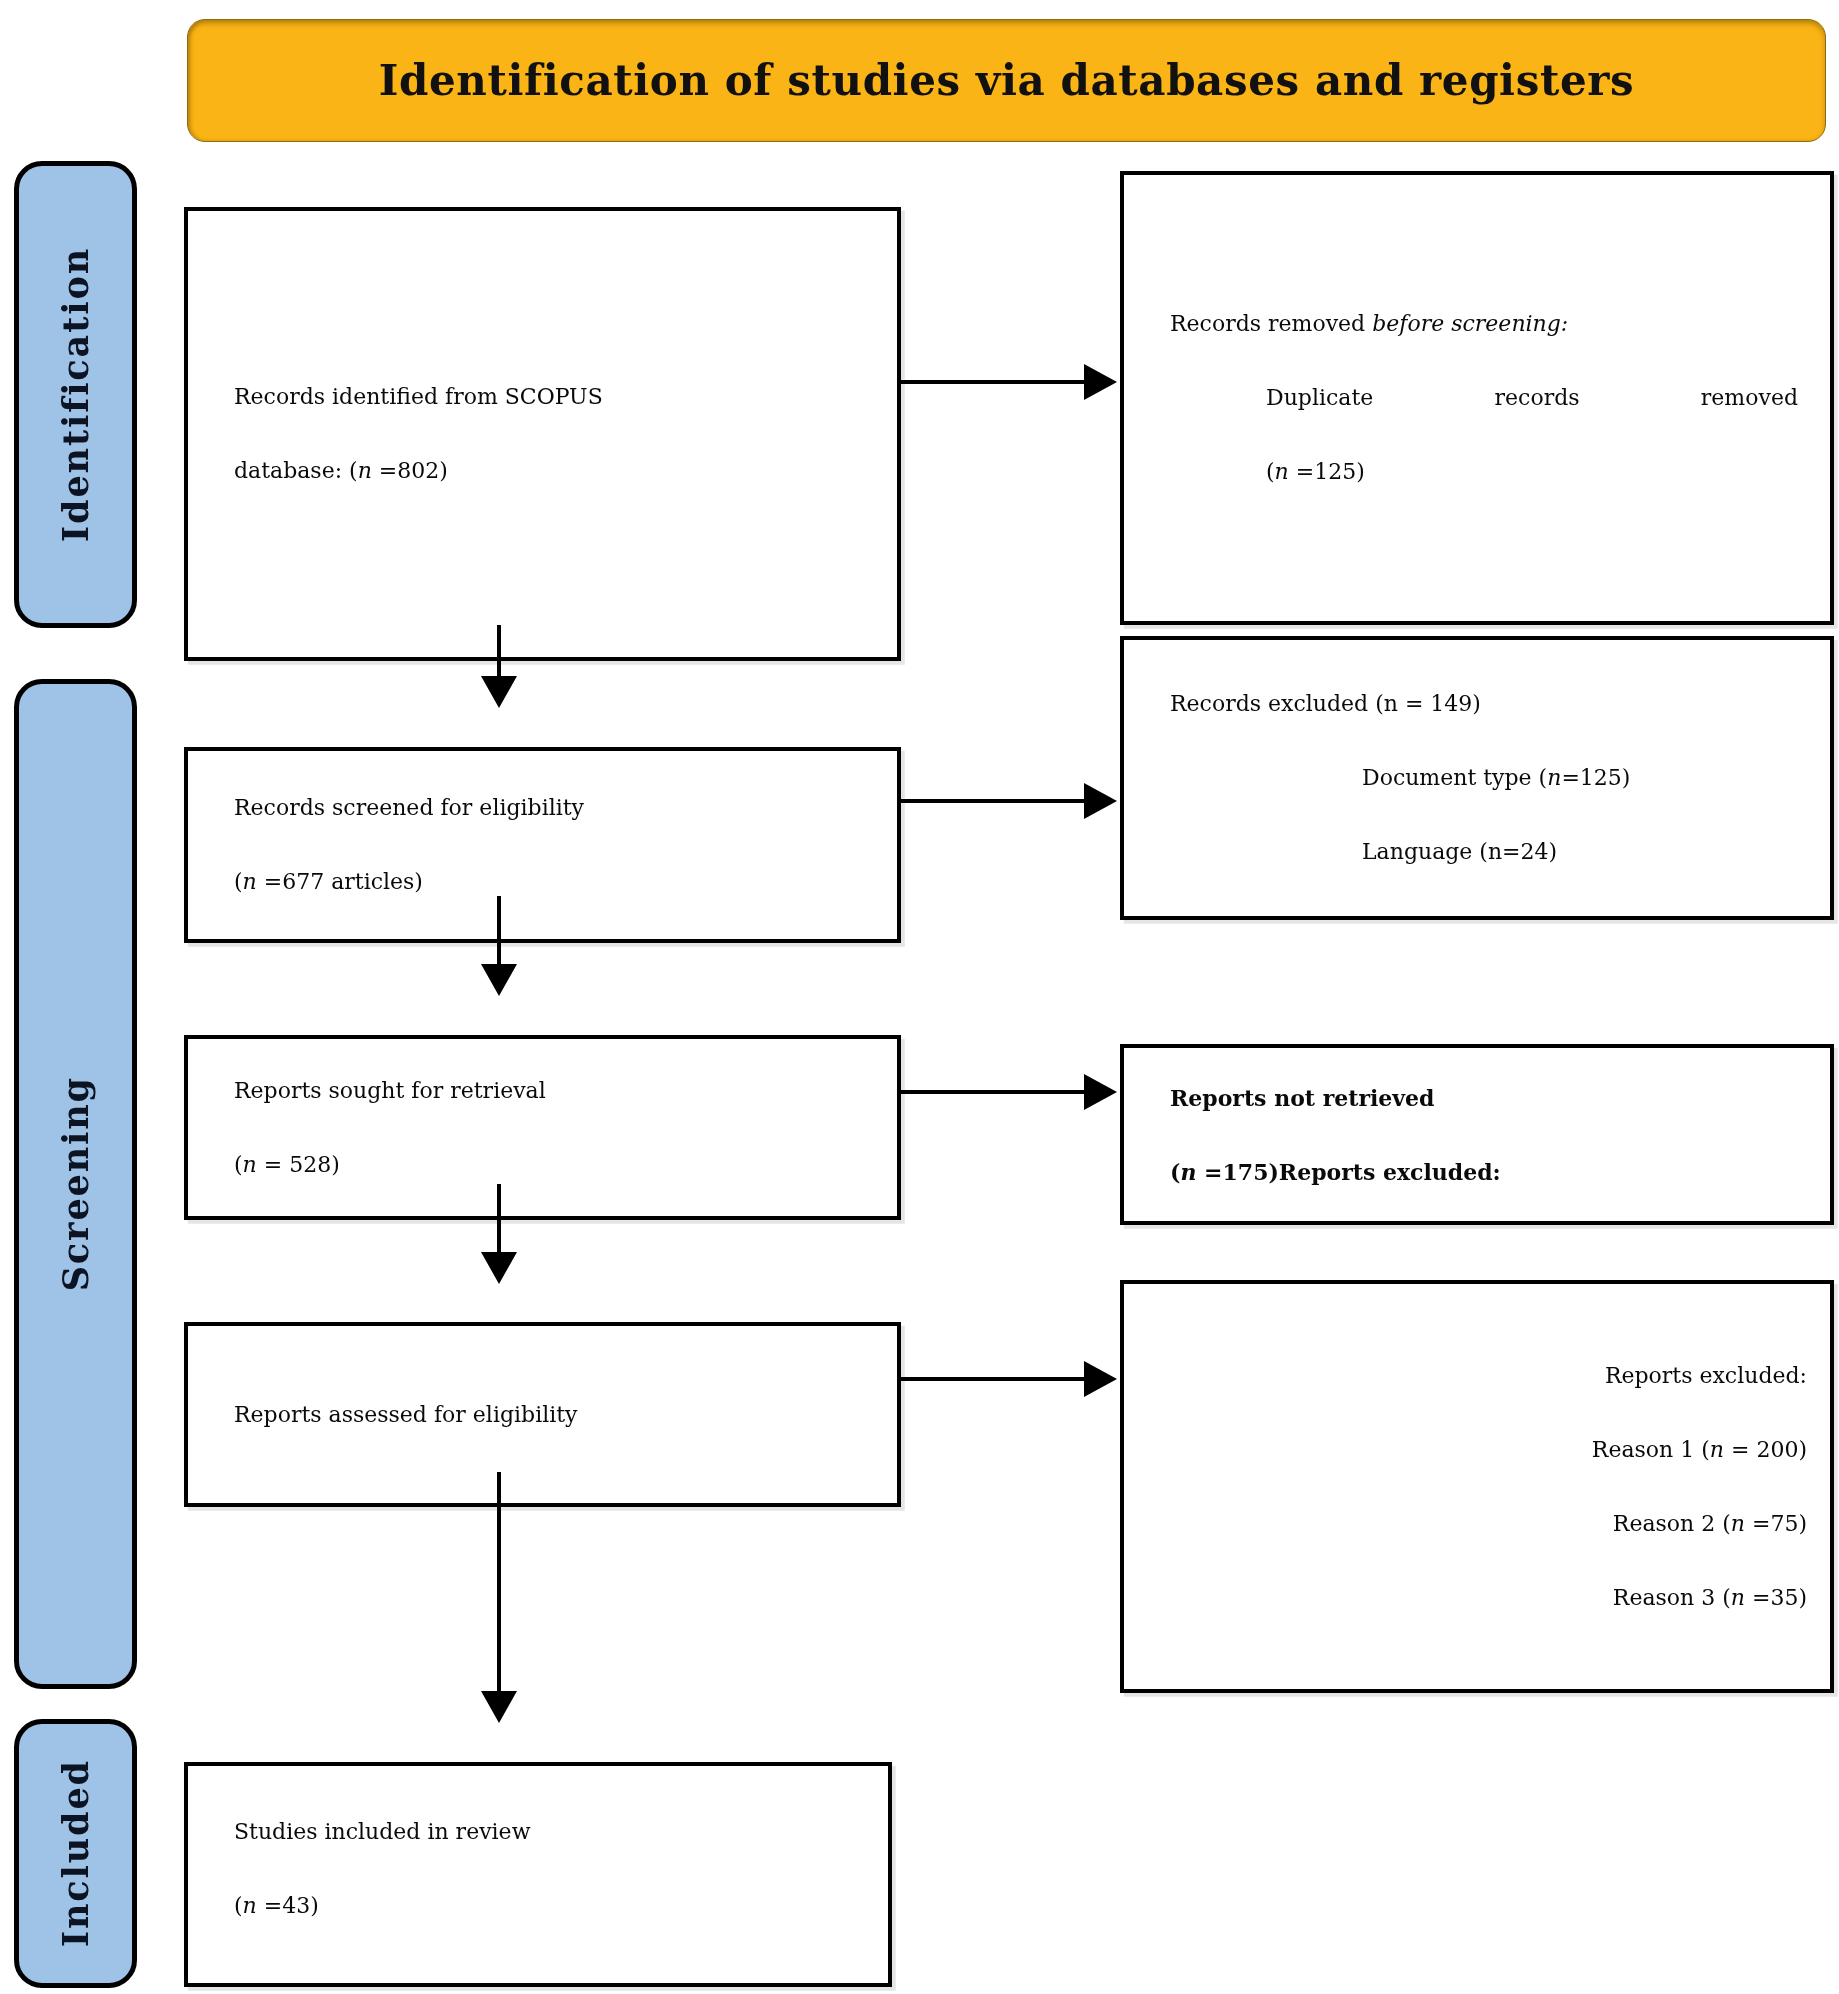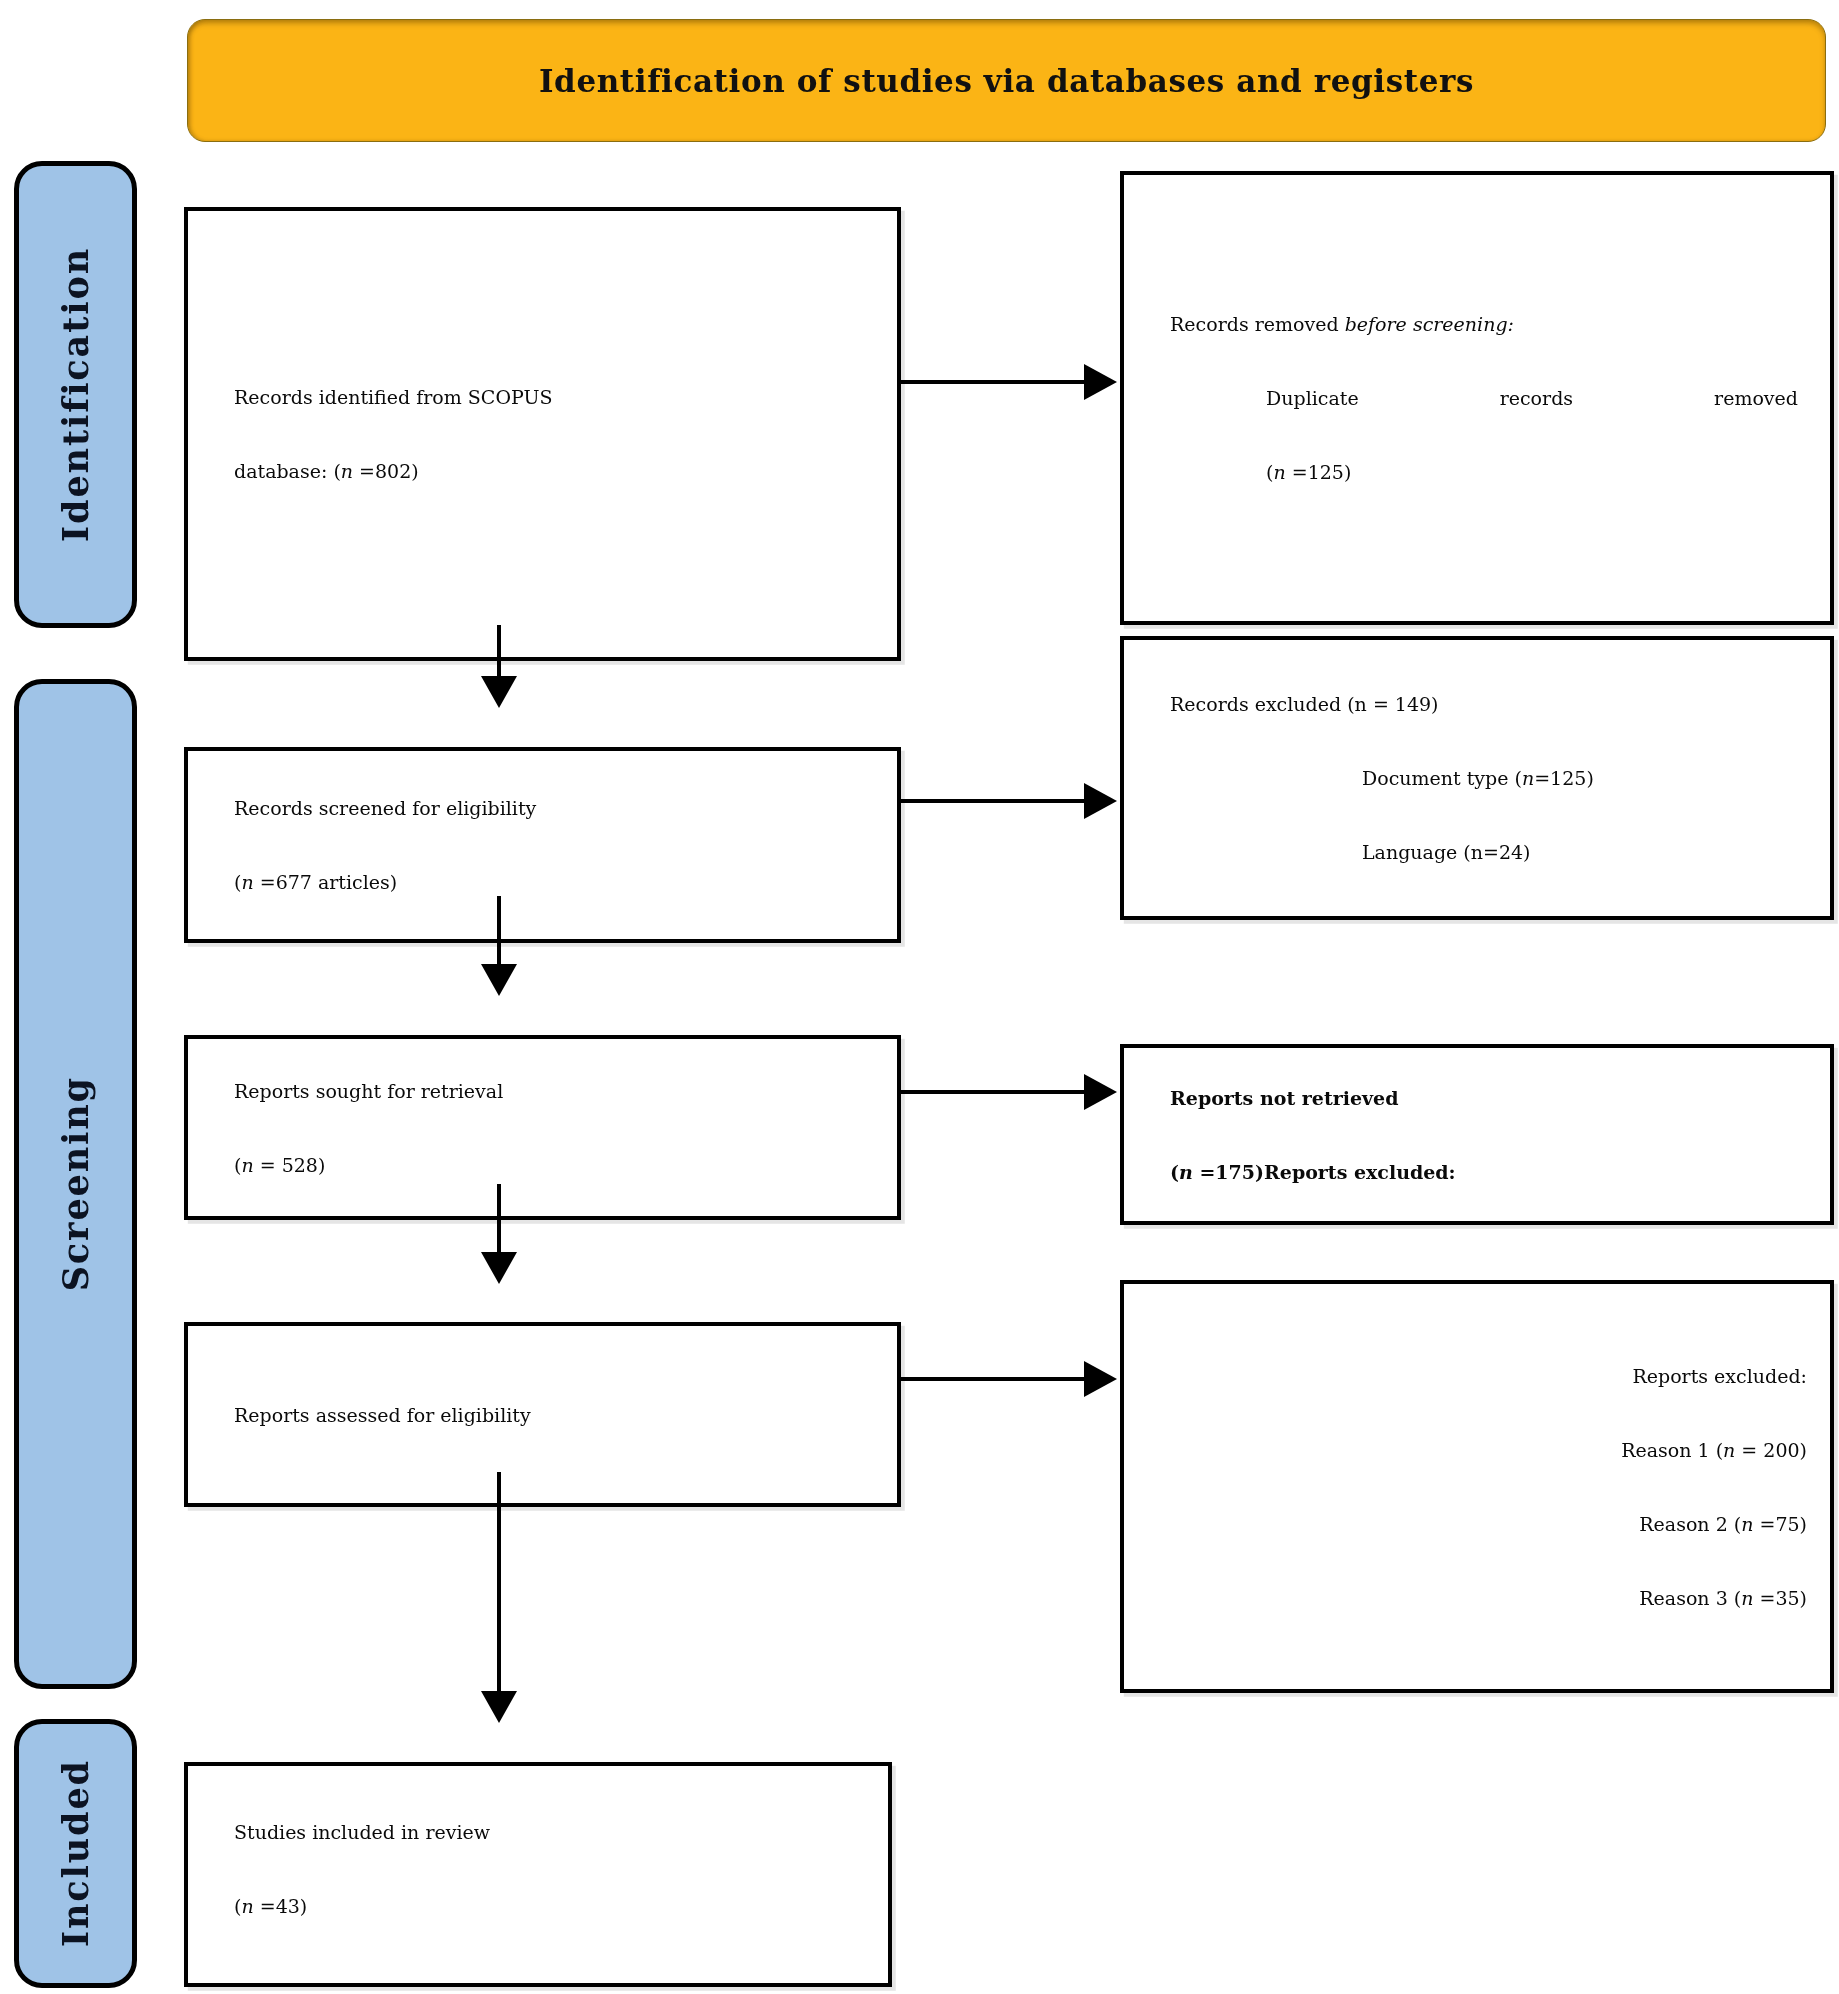--- a/index.html
+++ b/index.html
@@ -8,21 +8,21 @@
     font-family:"DejaVu Serif","Liberation Serif",serif;color:#0a0a0a;
     overflow:hidden;
   }
   
   .banner{
     position:absolute;left:187px;top:19px;width:1639px;height:123px;
     background:#FBB415;border:1.9px solid #8a6d10;border-radius:18px;
     box-shadow:inset 0 3.8px 5.1px rgba(90,60,0,.35), inset 2.6px 0 3.8px rgba(90,60,0,.25);
     display:flex;align-items:center;justify-content:center;box-sizing:border-box;
   }
-  .banner-title{font-weight:bold;font-size:31px;letter-spacing:0.6px;color:#111;}
+  .banner-title{font-weight:bold;font-size:42px;letter-spacing:0.6px;color:#111;}
   
   .side{
     position:absolute;left:14px;width:123px;background:#9FC3E7;
     border:5.1px solid #000;border-radius:28px;box-sizing:border-box;
     display:flex;align-items:center;justify-content:center;
   }
   #side-identification{top:161px;height:467px;}
   #side-screening{top:679px;height:1010px;}
   #side-included{top:1719px;height:269px;}
   .vlabel{
@@ -40,21 +40,21 @@
   .right-box{left:1120px;width:714px;}
   #box-identified{top:171px;height:454px;}
   #box-screened{top:711px;height:196px;}
   #box-sought{top:999px;height:185px;}
   #box-assessed{top:1286px;height:185px;}
   #box-included{top:1726px;height:225px;width:708px;justify-content:flex-start;padding-top:29px;}
   #box-removed{top:171px;height:454px;}
   #box-excluded{top:636px;height:284px;}
   #box-notretrieved{top:1044px;height:181px;font-weight:bold;}
   #box-reportsexcluded{top:1280px;height:413px;align-items:flex-end;}
-  .line{font-size:19px;line-height:74px;white-space:nowrap;}
+  .line{font-size:22px;line-height:74px;white-space:nowrap;}
   .line i{font-style:italic;}
   .indent1{padding-left:96px;}
   .indent2{padding-left:192px;}
   .justify-line{
     white-space:normal;text-align:justify;text-align-last:justify;
     word-spacing:25.6px;padding-right:9px;
   }
   
   .hline{position:absolute;height:3.8px;background:#000;}
   .vline{position:absolute;width:3.8px;background:#000;}

